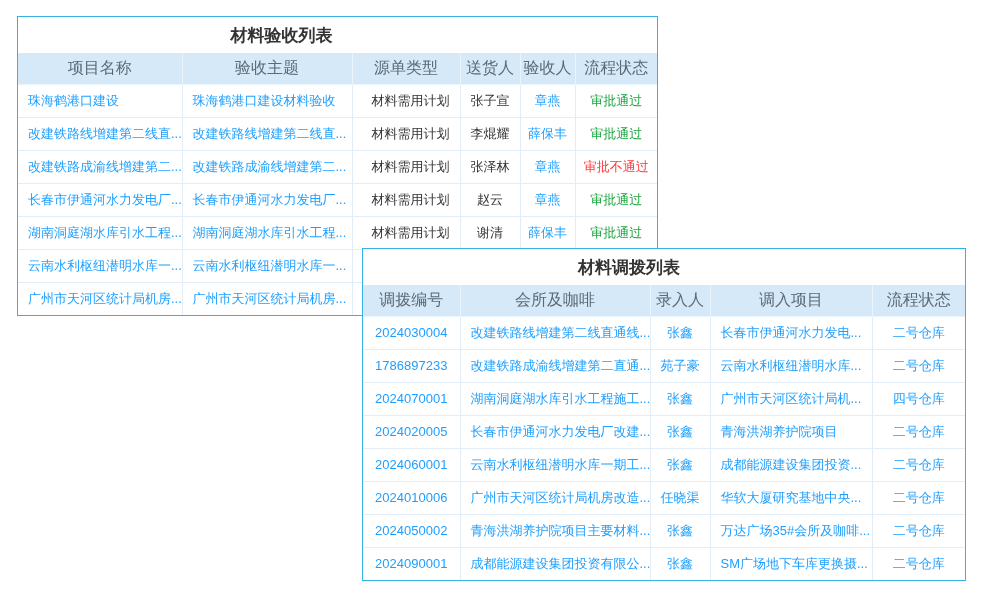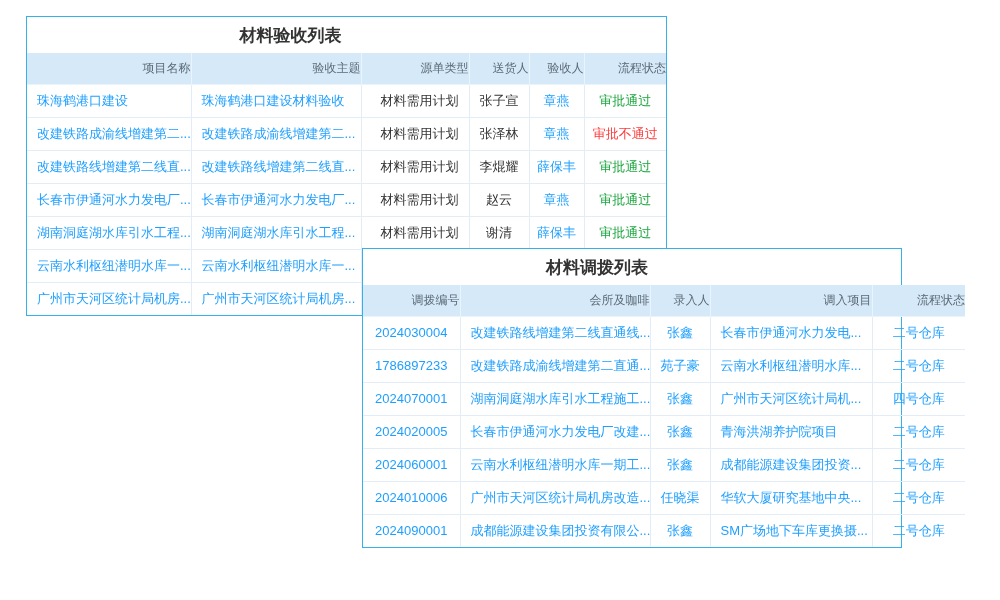--- a/index.html
+++ b/index.html
@@ -4,29 +4,29 @@
 <style>
   :root{
     --border:#35b1e8; --header-bg:#d6e9f8; --header-text:#5b6a76;
     --link:#1e9fff; --text:#333333; --pass:#1ca63f; --fail:#ff3b3b;
     --grid:#e2edf8;
   }
   *{box-sizing:border-box; margin:0; padding:0;}
   html,body{width:1000px; height:600px; background:#ffffff;
     font-family:"Liberation Sans","DejaVu Sans",sans-serif;}
   .panel{position:absolute; background:#ffffff; border:1px solid var(--border);}
-  .panel-1{left:26px; top:16px; width:641px;}
-  .panel-2{left:362px; top:248px; width:540px; z-index:2;}
+  .panel-1{left:17px; top:16px; width:641px;}
+  .panel-2{left:362px; top:248px; width:604px; z-index:2;}
   .panel-title{height:36px; line-height:38px; text-align:center; font-size:17px;
     font-weight:bold; color:var(--text); white-space:nowrap; overflow:hidden;}
   .panel-1 .panel-title{padding-right:112px;}
   .panel-2 .panel-title{padding-right:70px;}
   table{border-collapse:collapse; table-layout:fixed; width:100%; font-size:13px;}
   th{height:31px; background:var(--header-bg); color:var(--header-text);
-     font-weight:normal; font-size:12px; text-align:right;
+     font-weight:normal; font-size:16px; text-align:center;
      border:1px solid #eaf4fc; white-space:nowrap; overflow:hidden;}
   td{height:33px; border:1px solid var(--grid); white-space:nowrap; overflow:hidden;
      text-align:center; color:var(--text);}
   td.left{text-align:left; padding-left:10px; padding-right:4px;}
   td.src{text-align:left; padding-left:19px;}
   td.link{color:var(--link);}
   td.ok{color:var(--pass);}
   td.bad{color:var(--fail);}
   
   table tr > :first-child{border-left:none;}
@@ -61,34 +61,34 @@
     <tbody id="t1-body">
         <tr>
           <td class="link left">珠海鹤港口建设</td>
           <td class="link left">珠海鹤港口建设材料验收</td>
           <td class="src">材料需用计划</td>
           <td class="">张子宣</td>
           <td class="link">章燕</td>
           <td class=" ok">审批通过</td>
         </tr>
         <tr>
+          <td class="link left">改建铁路线增建第二线直...</td>
+          <td class="link left">改建铁路线增建第二线直...</td>
+          <td class="src">材料需用计划</td>
+          <td class="">李焜耀</td>
+          <td class="link">薛保丰</td>
+          <td class=" ok">审批通过</td>
+        </tr>
+        <tr>
           <td class="link left">改建铁路成渝线增建第二...</td>
           <td class="link left">改建铁路成渝线增建第二...</td>
           <td class="src">材料需用计划</td>
           <td class="">张泽林</td>
           <td class="link">章燕</td>
           <td class=" bad">审批不通过</td>
-        </tr>
-        <tr>
-          <td class="link left">改建铁路线增建第二线直...</td>
-          <td class="link left">改建铁路线增建第二线直...</td>
-          <td class="src">材料需用计划</td>
-          <td class="">李焜耀</td>
-          <td class="link">薛保丰</td>
-          <td class=" ok">审批通过</td>
         </tr>
         <tr>
           <td class="link left">长春市伊通河水力发电厂...</td>
           <td class="link left">长春市伊通河水力发电厂...</td>
           <td class="src">材料需用计划</td>
           <td class="">赵云</td>
           <td class="link">章燕</td>
           <td class=" ok">审批通过</td>
         </tr>
         <tr>
@@ -175,20 +175,27 @@
           <td class="link">二号仓库</td>
         </tr>
         <tr>
           <td class="link">2024010006</td>
           <td class="link left">广州市天河区统计局机房改造...</td>
           <td class="link">任晓渠</td>
           <td class="link left">华软大厦研究基地中央...</td>
           <td class="link">二号仓库</td>
         </tr>
         <tr>
+          <td class="link">2024050002</td>
+          <td class="link left">青海洪湖养护院项目主要材料...</td>
+          <td class="link">张鑫</td>
+          <td class="link left">万达广场35#会所及咖啡...</td>
+          <td class="link">二号仓库</td>
+        </tr>
+        <tr>
           <td class="link">2024090001</td>
           <td class="link left">成都能源建设集团投资有限公...</td>
           <td class="link">张鑫</td>
           <td class="link left">SM广场地下车库更换摄...</td>
           <td class="link">二号仓库</td>
         </tr>
       </tbody>
   </table>
 </div>
 

